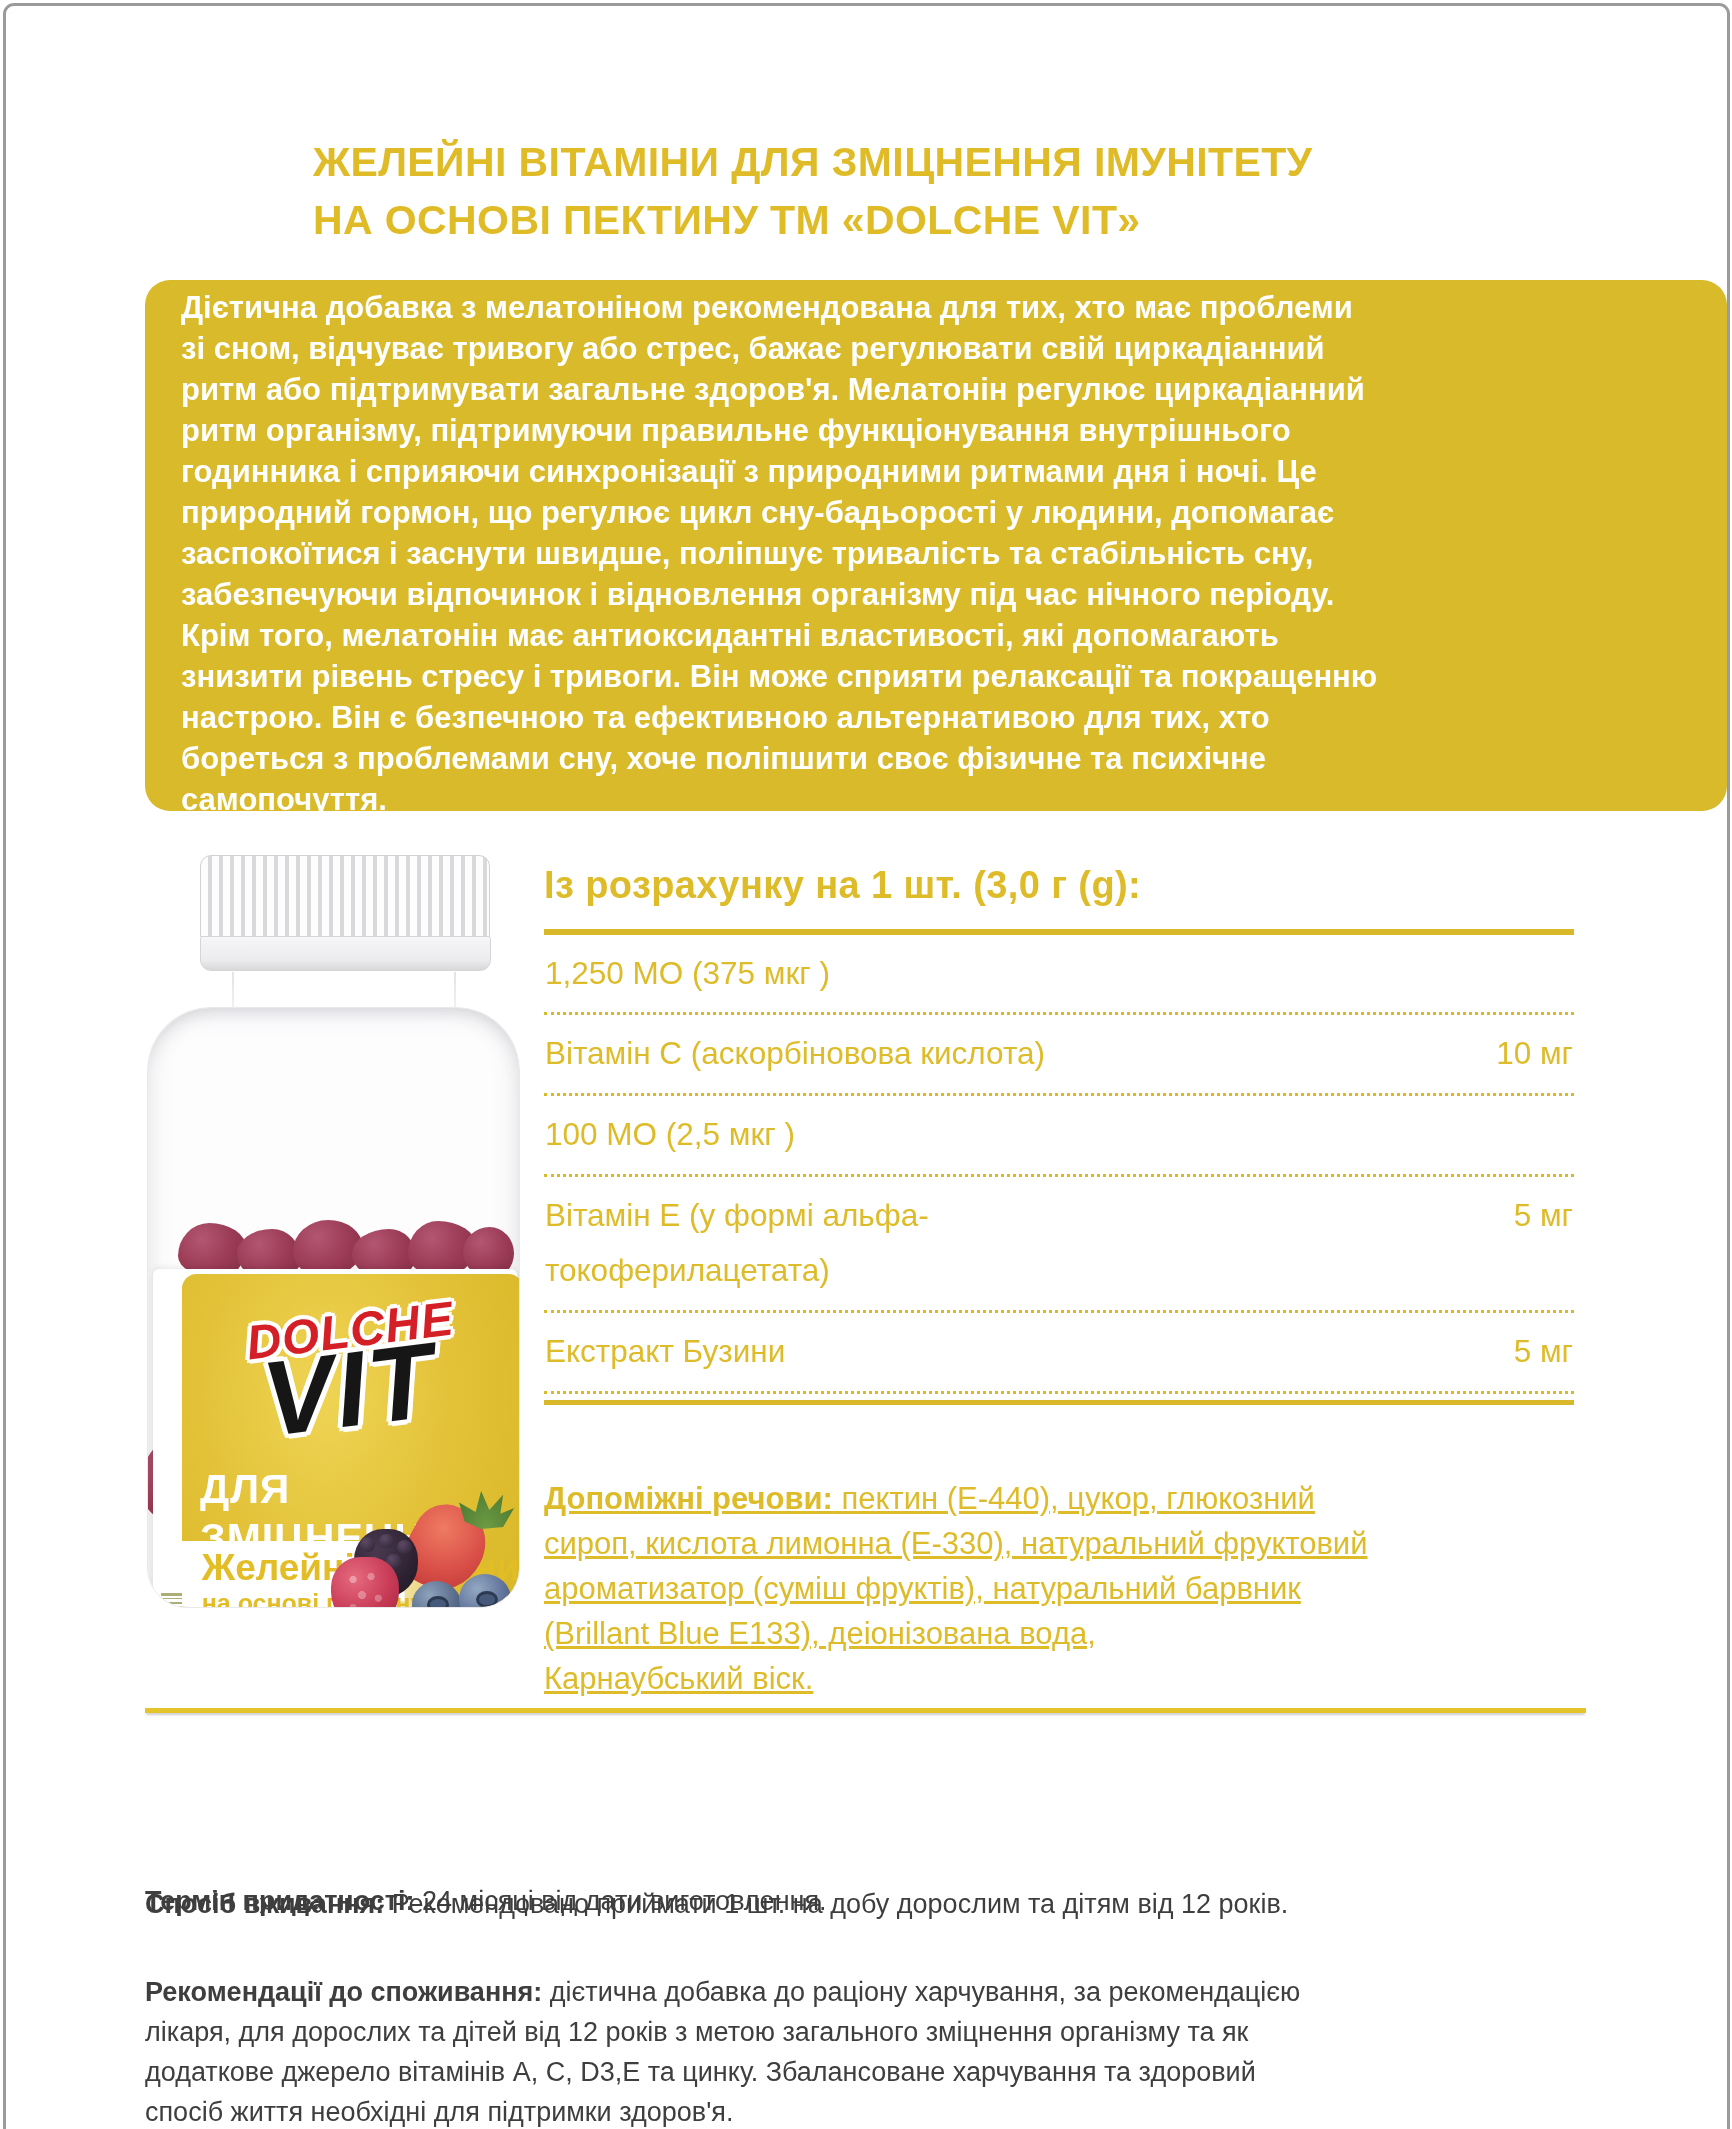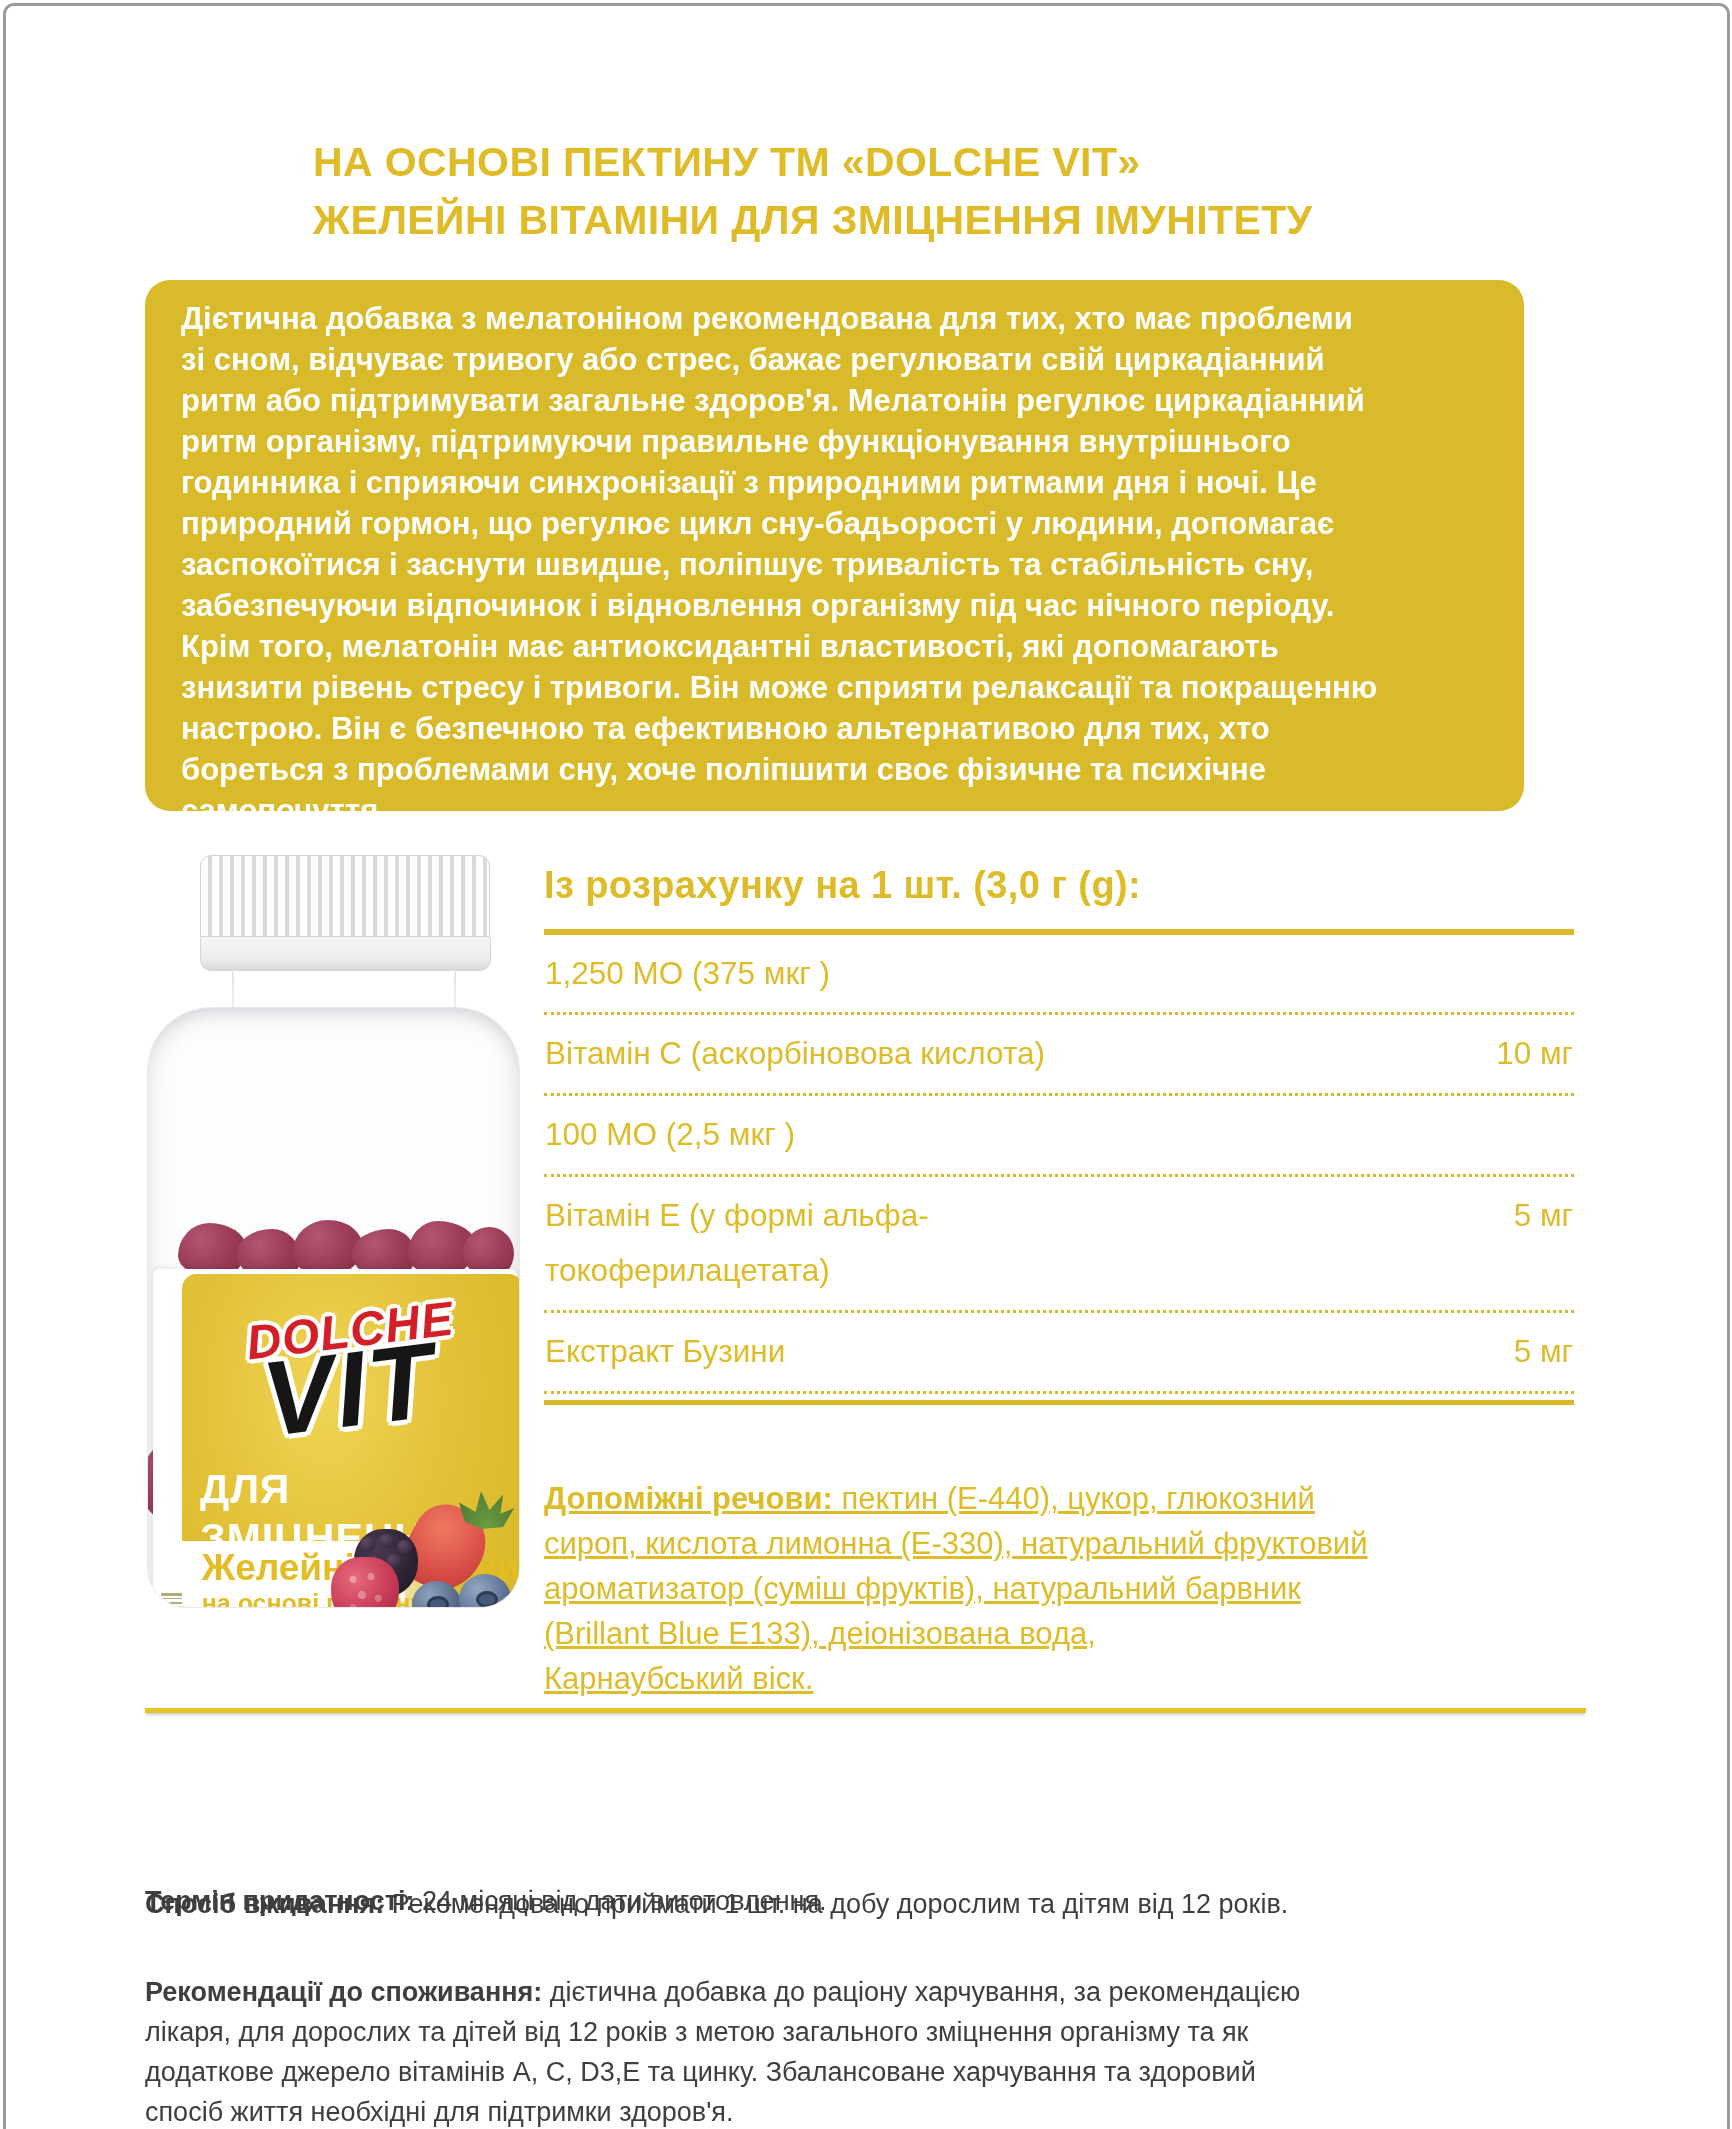--- a/index.html
+++ b/index.html
@@ -4,21 +4,21 @@
 <style>
   html,body{margin:0;padding:0;background:#fff;}
   body{width:1733px;height:2673px;position:relative;font-family:"Liberation Sans","DejaVu Sans",sans-serif;overflow:hidden;}
   .frame{position:absolute;inset:2.6px;border:3px solid #9b9b9b;border-radius:11px;background:#fff;}
   .abs{position:absolute;}
 
   
   .title{left:313px;top:133px;color:#e0bb28;font-size:41px;font-weight:700;line-height:58px;letter-spacing:0.4px;}
 
   
-  .descbox{left:145px;top:280px;width:1379px;height:531px;background:#d8ba2b;border-radius:25px;box-sizing:border-box;padding:18px 36px;}
+  .descbox{left:145px;top:280px;width:1582px;height:531px;background:#d8ba2b;border-radius:25px;box-sizing:border-box;padding:7px 36px;}
   .descbox .txt{color:#fff;font-size:31px;font-weight:700;line-height:41px;white-space:pre-line;}
 
   
   .bottle{left:145px;top:852px;width:383px;height:762px;}
   .cap-top{position:absolute;left:55px;top:3.4px;width:290px;height:82px;border-radius:11px 11px 0 0;
     background:repeating-linear-gradient(90deg,#fdfdfd 0 6.8px,#d9d9dc 6.8px 11px);border:0.4px solid #d2d2d6;box-sizing:border-box;}
   .cap-skirt{position:absolute;left:55px;top:84px;width:291px;height:35px;border-radius:2.6px 2.6px 11px 11px;
     background:linear-gradient(180deg,#f6f6f8,#ececef 70%,#d8d8db);border:0.4px solid #d5d5d8;box-sizing:border-box;}
   .neck-line-l{position:absolute;left:87px;top:120px;width:2.1px;height:40px;background:linear-gradient(180deg,#e3e3e6,#f2f2f4);}
   .neck-line-r{position:absolute;left:309px;top:120px;width:2.1px;height:40px;background:linear-gradient(180deg,#e3e3e6,#f2f2f4);}
@@ -86,22 +86,22 @@
   .section{left:145px;width:1465px;color:#3e3e3e;font-size:27px;line-height:40px;white-space:pre-line;}
   .section .b{font-weight:700;}
   .s1{top:1844px;} .s2{top:1841px;} .s3{top:1932px;}
 </style>
 </head>
 <body>
 
 <div class="frame"></div>
 
 <div class="abs title">
+  <div>ЖЕЛЕЙНІ ВІТАМІНИ ДЛЯ ЗМІЦНЕННЯ ІМУНІТЕТУ</div>
   <div>НА ОСНОВІ ПЕКТИНУ ТМ «DOLCHE VIT»</div>
-  <div>ЖЕЛЕЙНІ ВІТАМІНИ ДЛЯ ЗМІЦНЕННЯ ІМУНІТЕТУ</div>
 </div>
 
 <div class="abs descbox">
   <div class="txt">Дієтична добавка з мелатоніном рекомендована для тих, хто має проблеми
 зі сном, відчуває тривогу або стрес, бажає регулювати свій циркадіанний
 ритм або підтримувати загальне здоров'я. Мелатонін регулює циркадіанний
 ритм організму, підтримуючи правильне функціонування внутрішнього
 годинника і сприяючи синхронізації з природними ритмами дня і ночі. Це
 природний гормон, що регулює цикл сну-бадьорості у людини, допомагає
 заспокоїтися і заснути швидше, поліпшує тривалість та стабільність сну,

